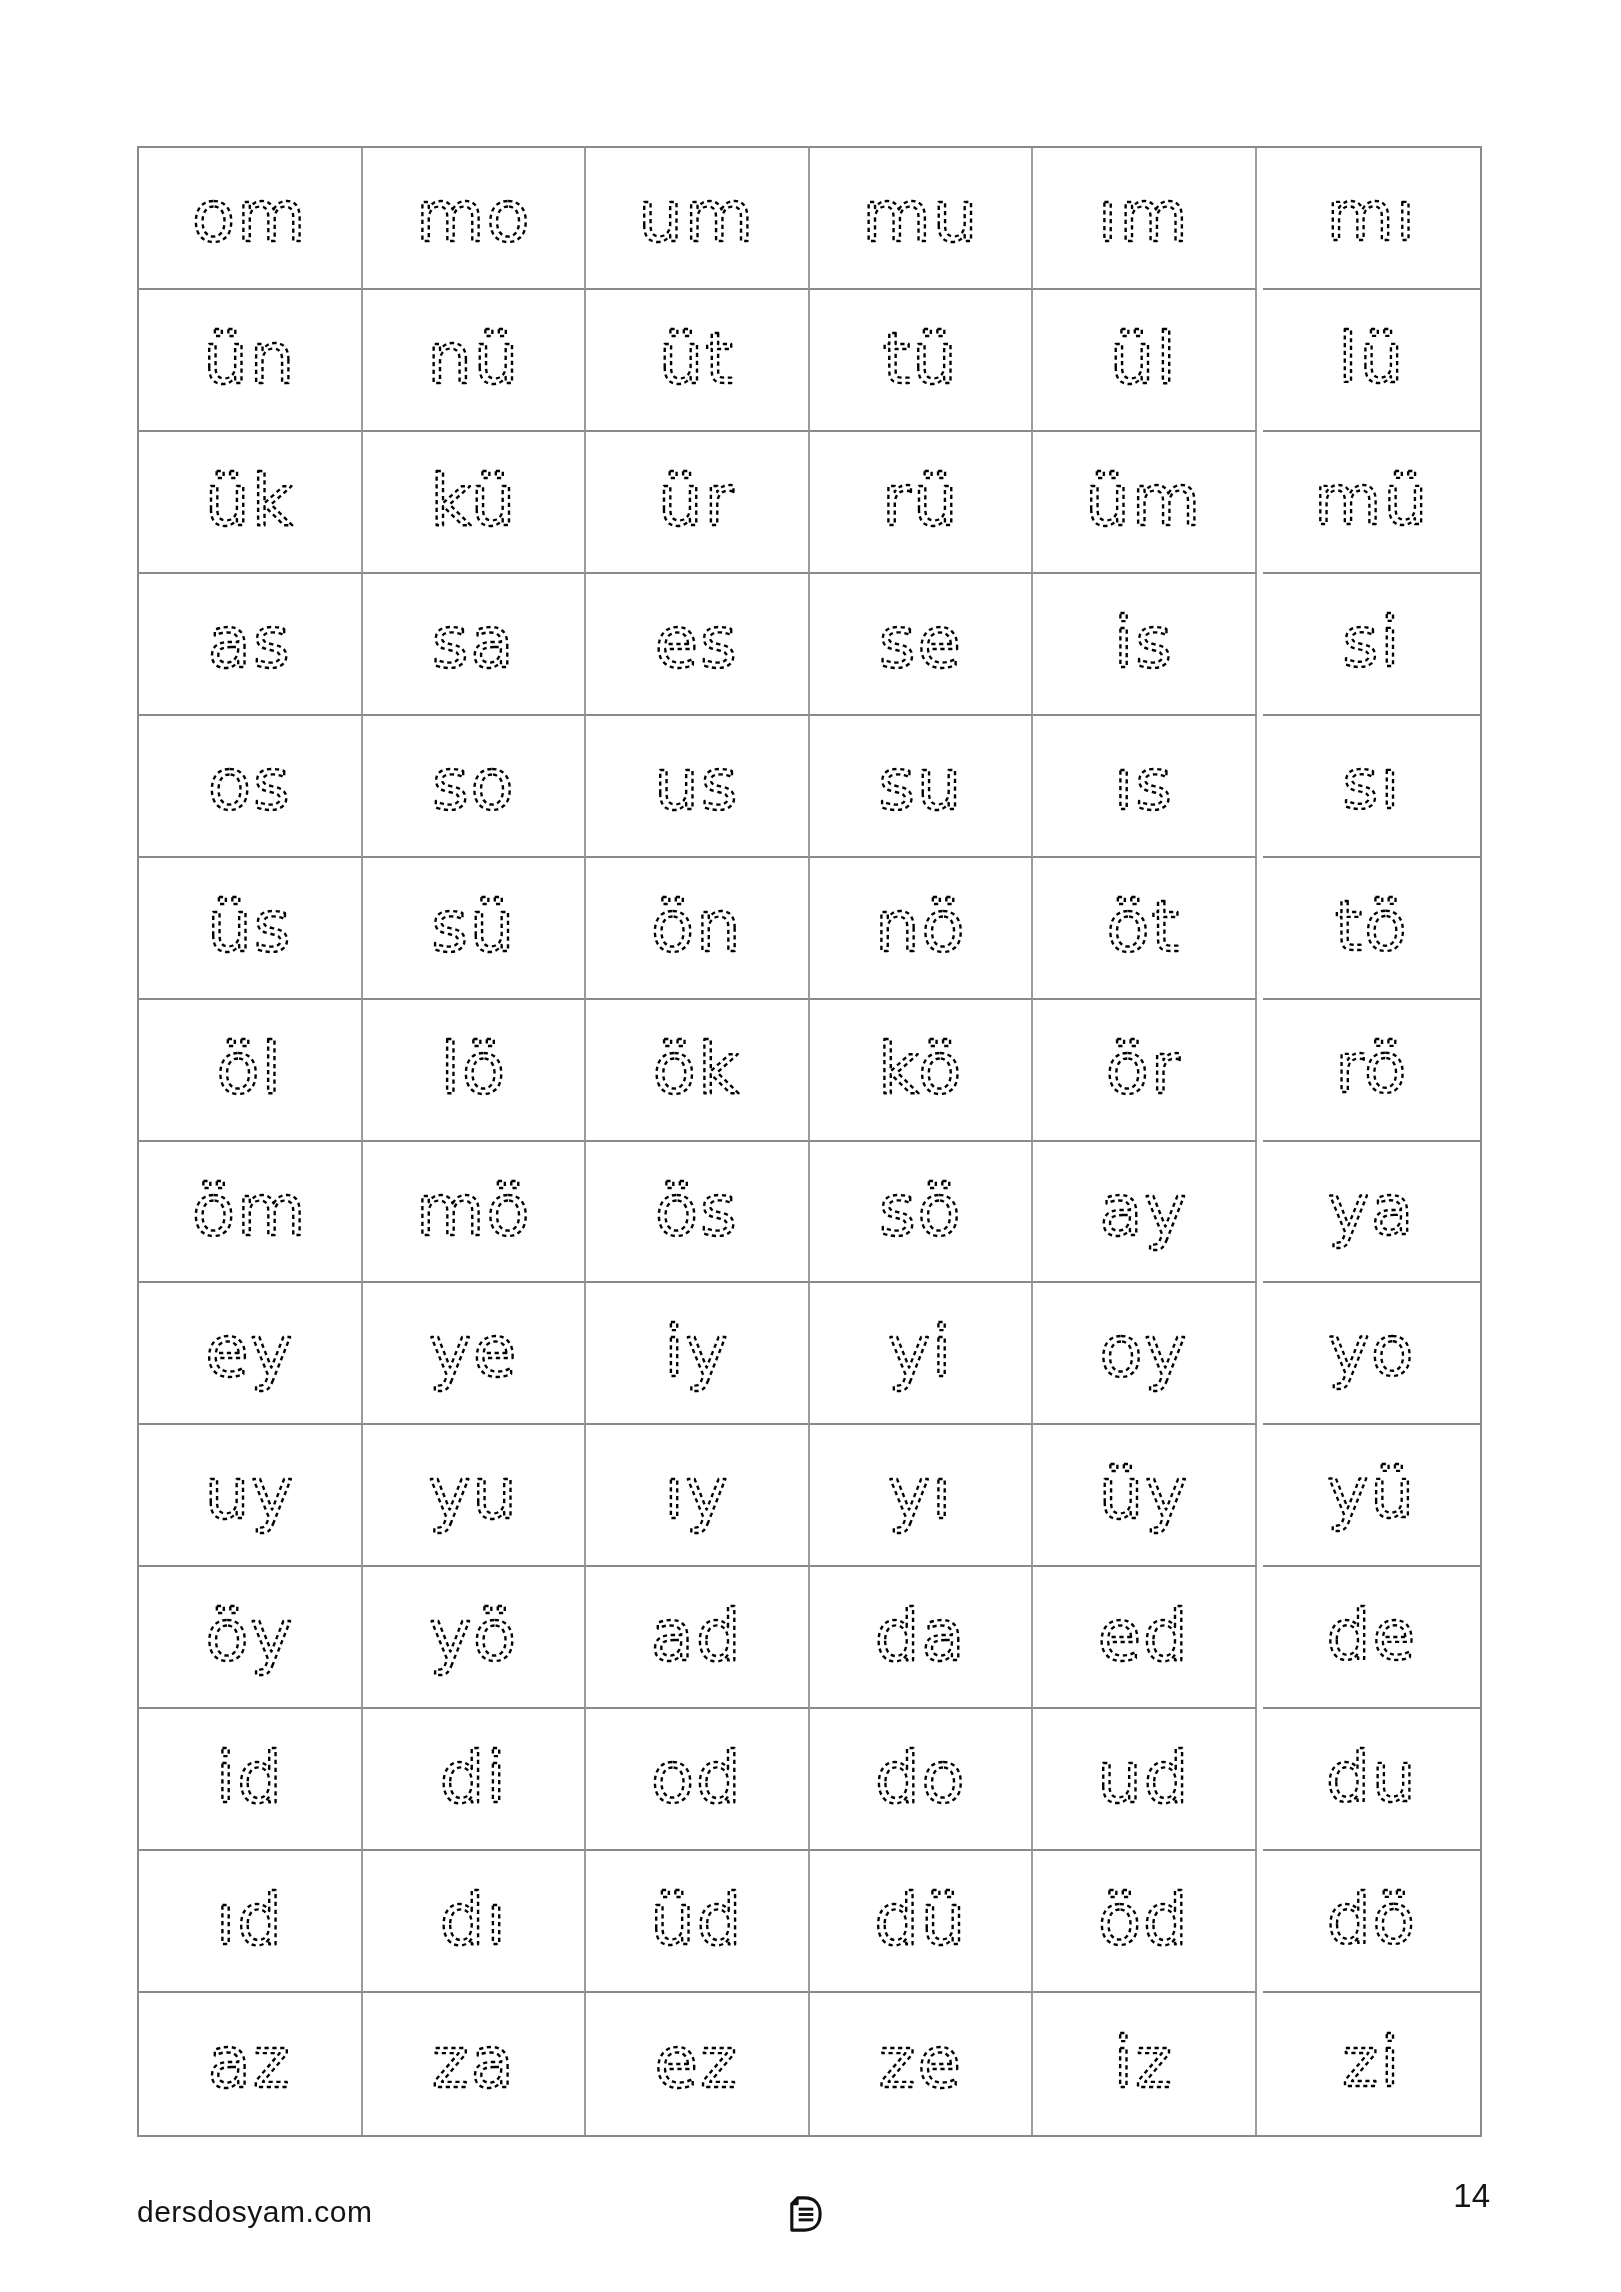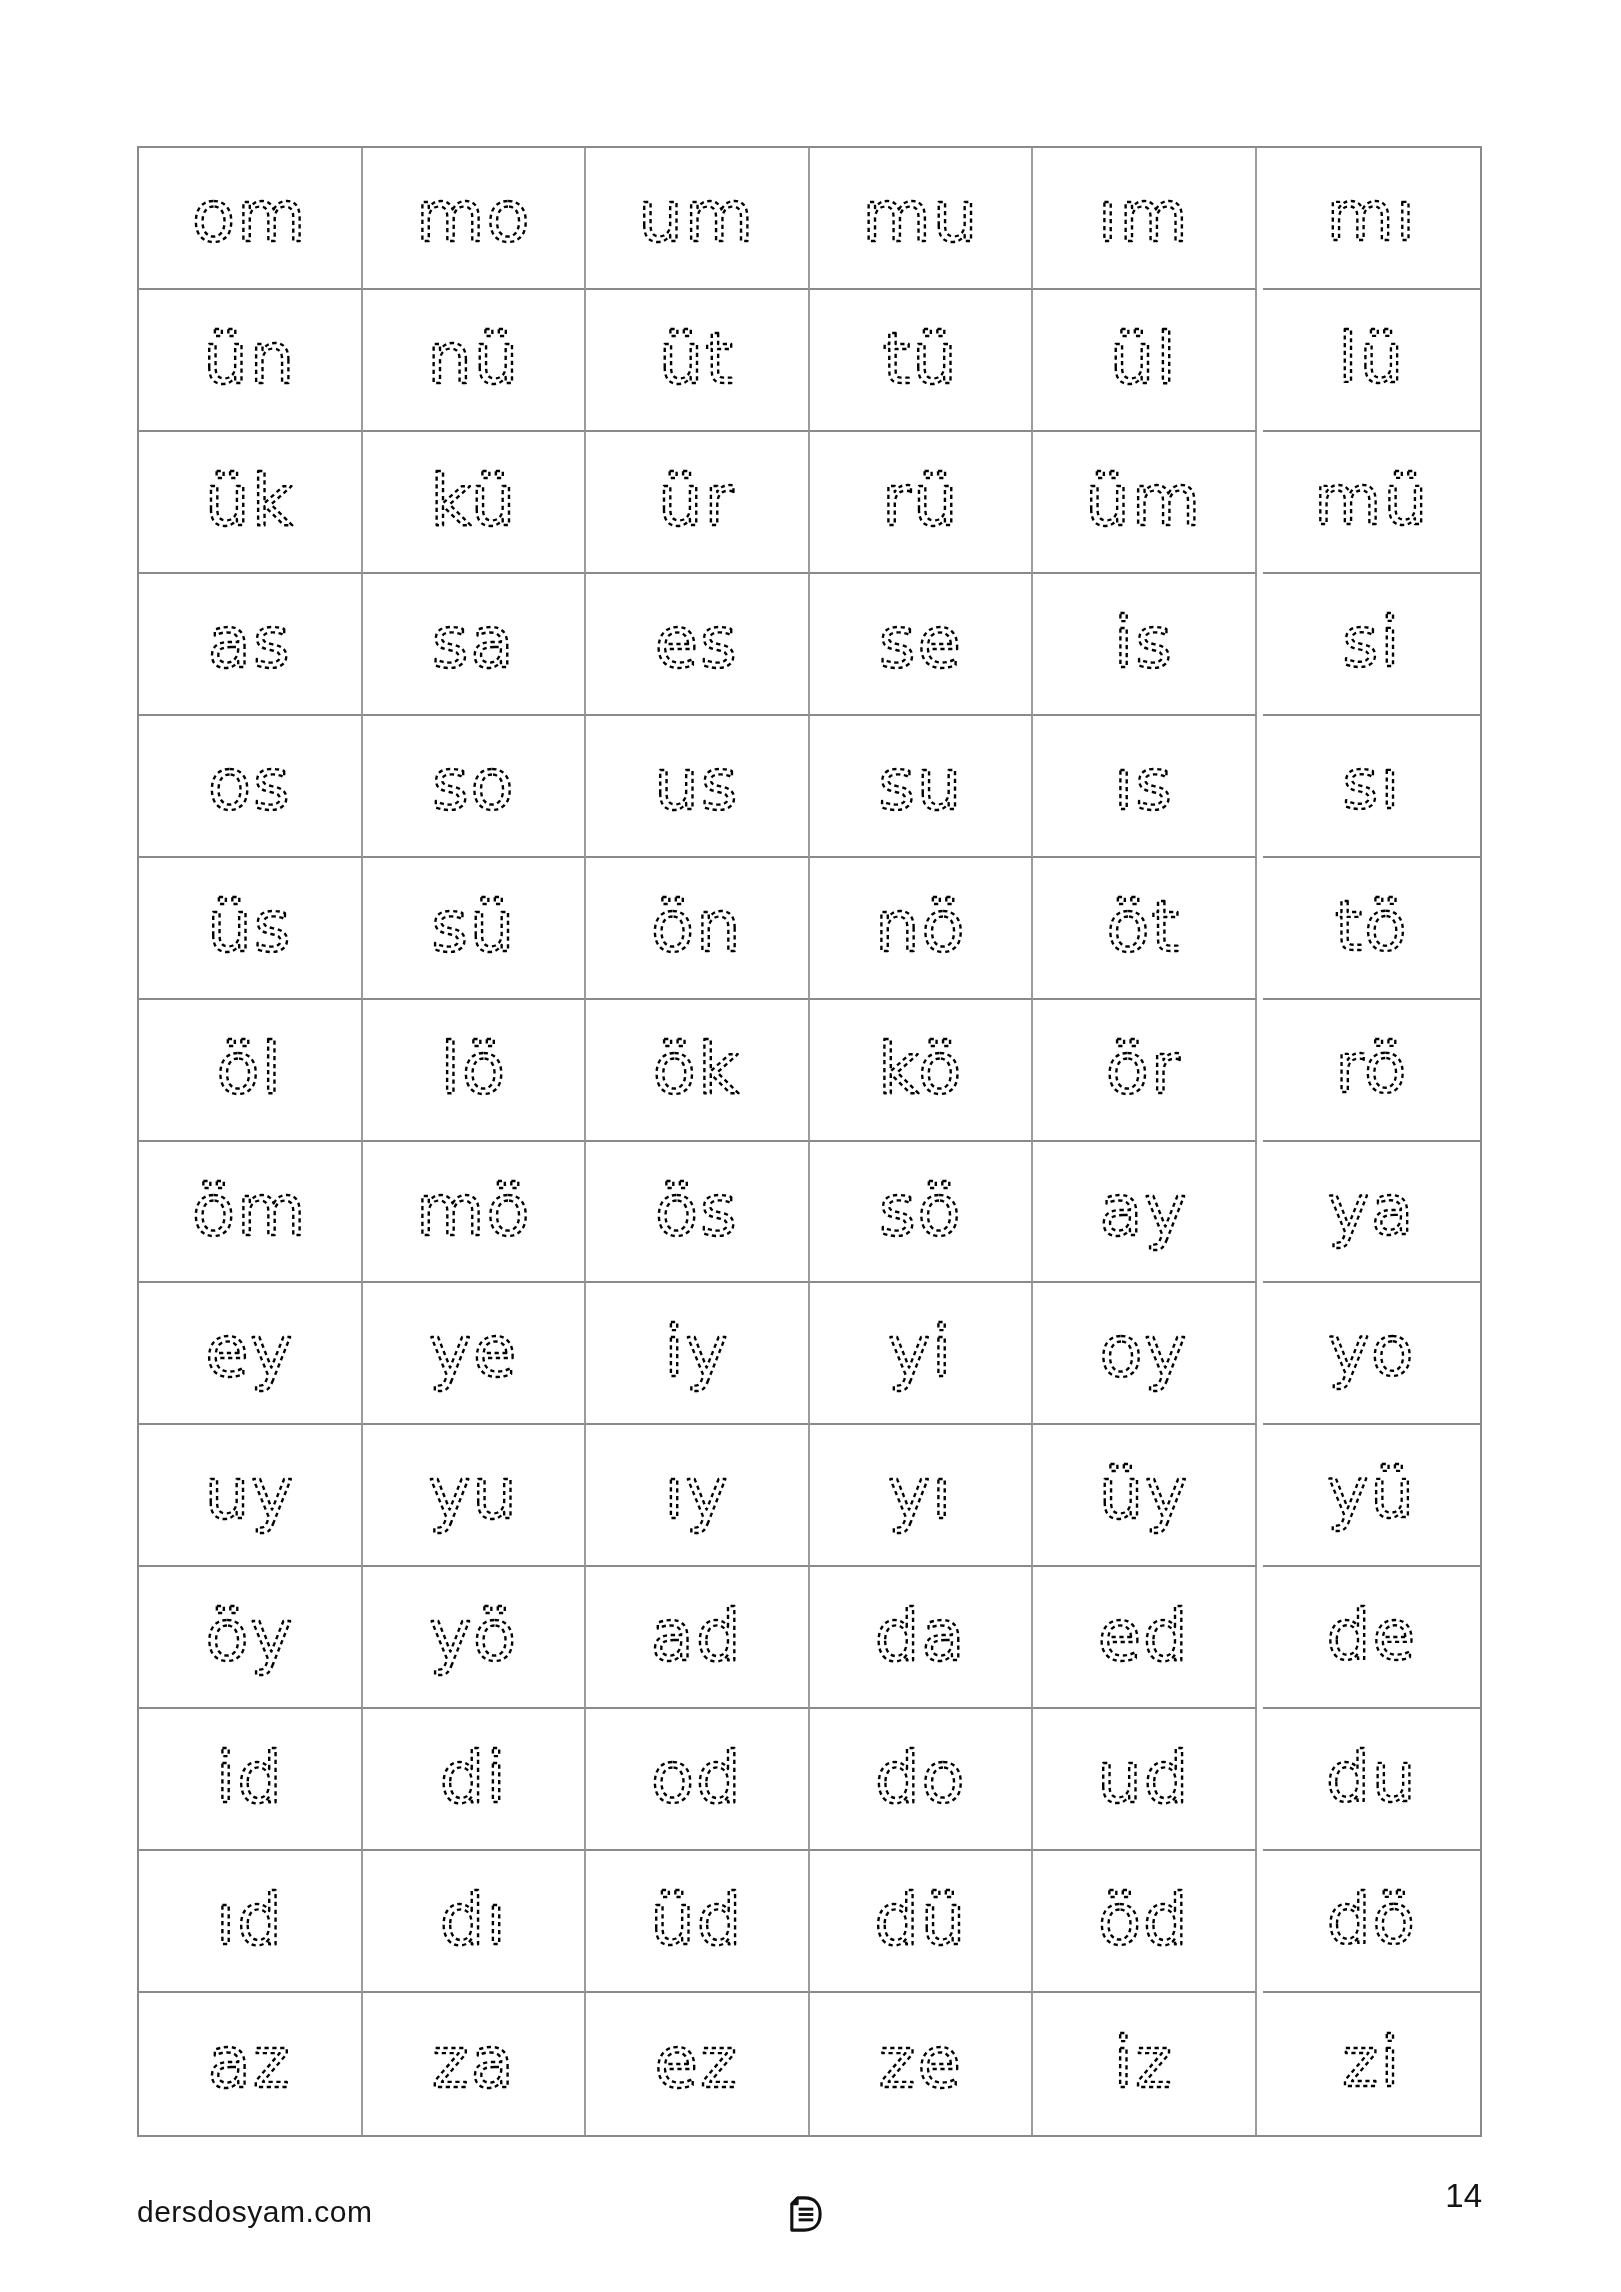--- a/index.html
+++ b/index.html
@@ -56,21 +56,21 @@
     left: 137px;
     top: 2180px;
     font-size: 30px;
     letter-spacing: 0.5px;
     color: #141414;
     font-family: "Liberation Sans", sans-serif;
     margin-top: 15px;
   }
   .footer-page {
     position: absolute;
-    right: 139px;
+    right: 131px;
     top: 2177px;
     font-size: 33px;
     color: #141414;
     font-family: "Liberation Sans", sans-serif;
   }
   .footer-icon {
     position: absolute;
     left: 785px;
     top: 2194px;
     width: 39px;

